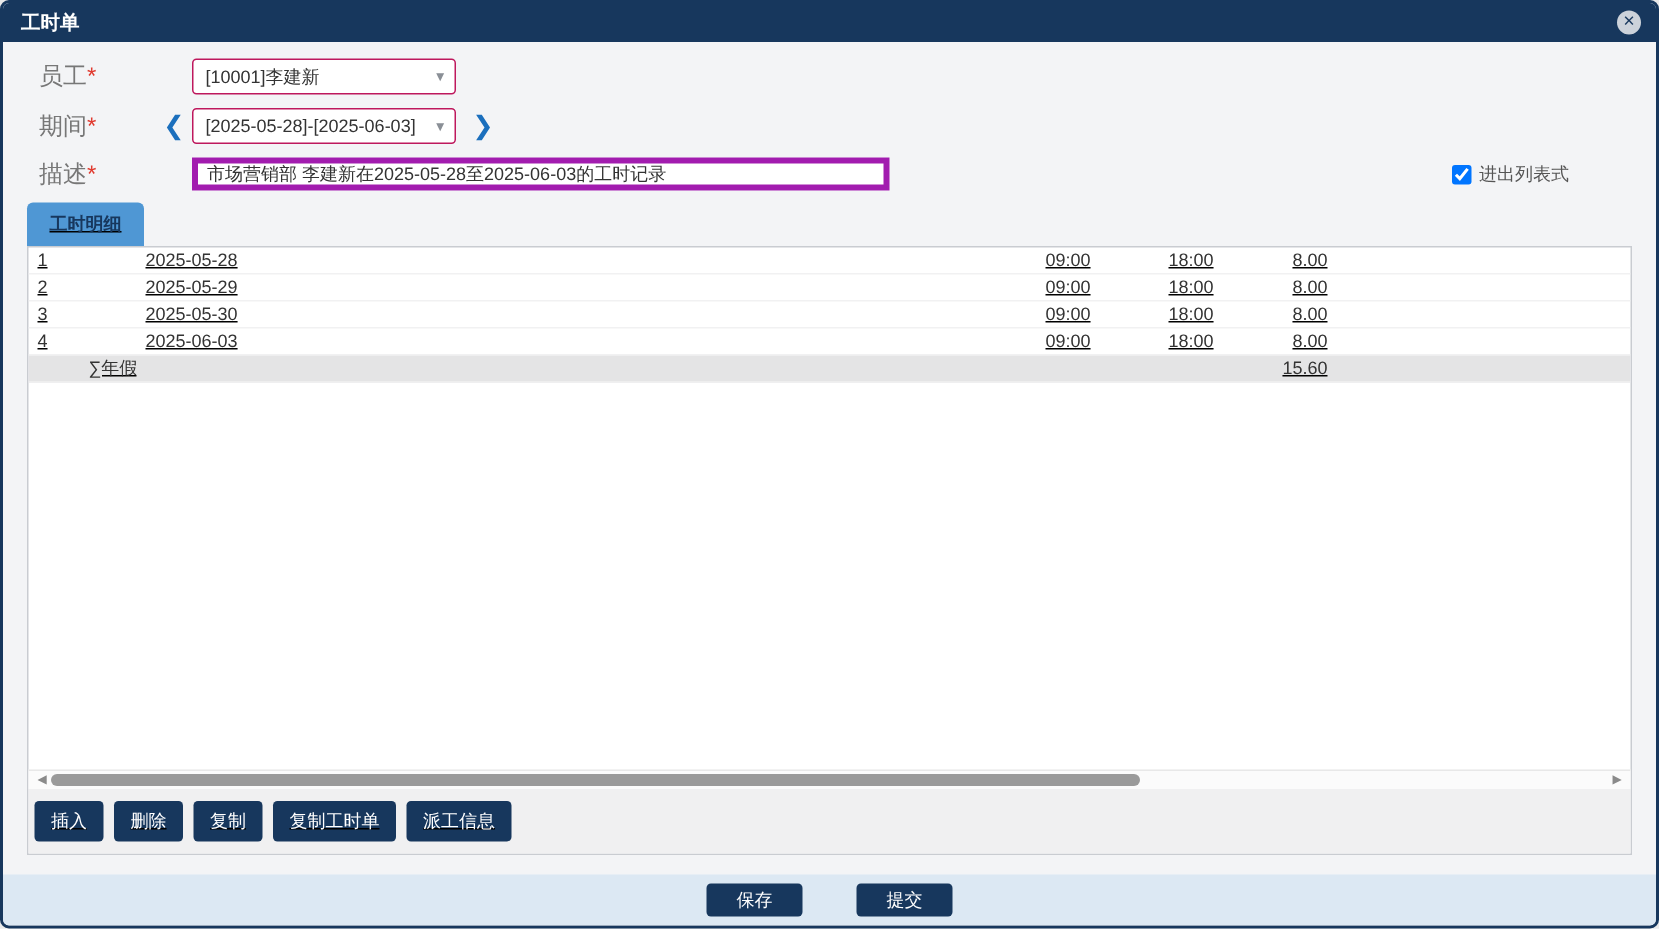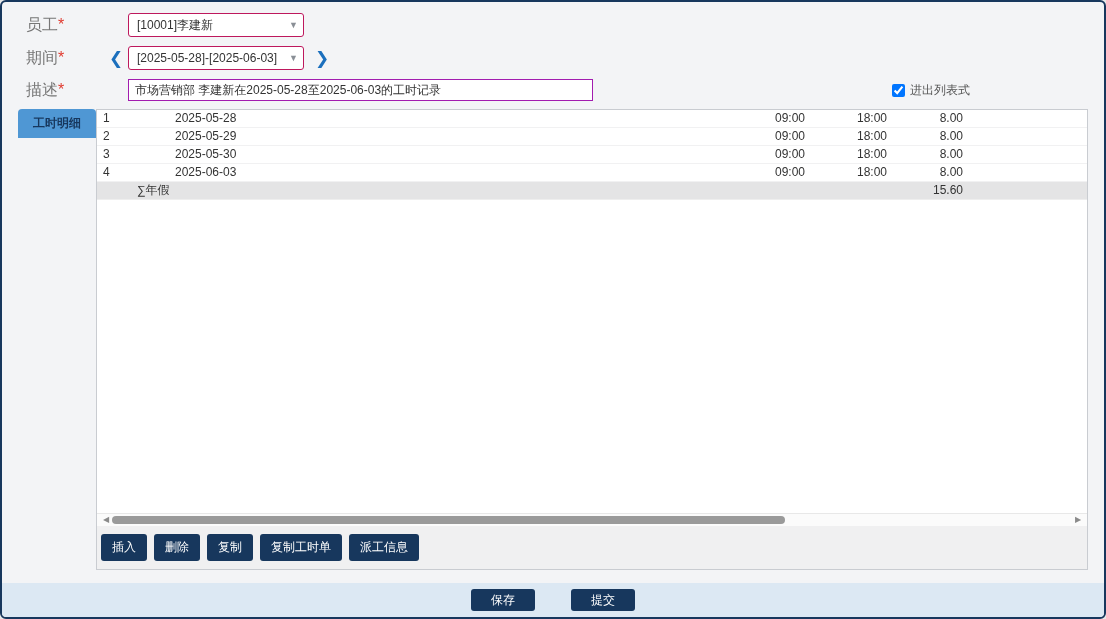--- a/index.html
+++ b/index.html
@@ -16,25 +16,25 @@
   .form-row { display:flex; align-items:center; margin-bottom:9px; }
   .form-label { width:86px; font-size:16px; color:#777; padding-left:8px; flex:0 0 auto; }
   .req { color:#e03a2f; }
   .indent { width:24px; flex:0 0 auto; }
   .chevron { color:#1b6fbd; font-size:17px; font-weight:bold; width:24px; text-align:center;
              cursor:pointer; flex:0 0 auto; user-select:none; }
   .select-box { width:176px; height:24px; background:#fff; border:1px solid #be185d; border-radius:3px;
                 font-size:12px; color:#333; line-height:22px; padding:0 18px 0 8px; position:relative;
                 cursor:pointer; white-space:nowrap; overflow:hidden; flex:0 0 auto; }
   .caret { position:absolute; right:5px; top:0; color:#8a8f96; font-size:9px; line-height:22px; }
-  .desc-input { width:465px; height:22px; border:1px solid #a21caf; background:#fff; font-size:12px;
+  .desc-input { width:465px; height:22px; border:4px solid #a21caf; background:#fff; font-size:12px;
                 color:#333; padding:0 6px; font-family:inherit; flex:0 0 auto; }
-  .checkbox-wrap { margin-left:auto; margin-right:118px; display:flex; align-items:center;
+  .checkbox-wrap { margin-left:auto; margin-right:42px; display:flex; align-items:center;
                    font-size:12px; color:#555; gap:5px;padding-left:32px; }
-  .detail { padding:0 16px; flex:1; display:flex; flex-direction:row; min-height:0; }
+  .detail { padding:0 16px; flex:1; display:flex; flex-direction:column; min-height:0;text-decoration:underline; }
   .tab { display:inline-block; background:#4f97d4; color:#17375d; font-weight:bold; font-size:12px;
          padding:6px 15px; border-radius:4px 4px 0 0; align-self:flex-start; cursor:pointer; }
   .panel { border:1px solid #c9ccd1; background:#fff; flex:1; display:flex; flex-direction:column; min-height:0; }
   .grid { flex:1; overflow:hidden; display:flex; flex-direction:column; }
   .grid-header { display:flex; background:#f4f4f5; border-bottom:1px solid #dcdcde; height:25px; flex:0 0 auto; }
   .hcell { font-size:12px; color:#666; line-height:25px; padding:0 6px; border-right:1px solid #e2e2e4;
            overflow:hidden; white-space:nowrap; flex:0 0 auto; }
   .grid-row { display:flex; height:18px; border-bottom:1px solid #f1f1f2; cursor:default; }
   .sum-row { background:#e4e4e5; border-bottom:1px solid #eeeeee; }
   .cell { font-size:12px; color:#333; line-height:17px; padding:0 6px; white-space:nowrap;
@@ -53,20 +53,24 @@
   .footer { background:#dce8f3; height:34px; display:flex; align-items:center; justify-content:center;
             gap:36px; flex:0 0 auto; margin-top:13px; border-radius:0 0 4px 4px; }
   .fbtn { background:#17375d; color:#fff; font-size:12px; border:none; border-radius:3px;
           width:64px; height:22px; font-family:inherit; cursor:pointer; }
 </style>
 </head>
 <body>
 
 <div class="dialog">
 
+  <div class="titlebar">
+    <span>工时单</span>
+    <span class="close-btn">✕</span>
+  </div>
 
   <div class="form-area">
 
     <div class="form-row">
       <span class="form-label"><span>员工</span><span class="req">*</span></span>
       <span class="indent"></span>
       <div class="select-box">
         <span>[10001]李建新</span>
         <span class="caret">▼</span>
       </div>

